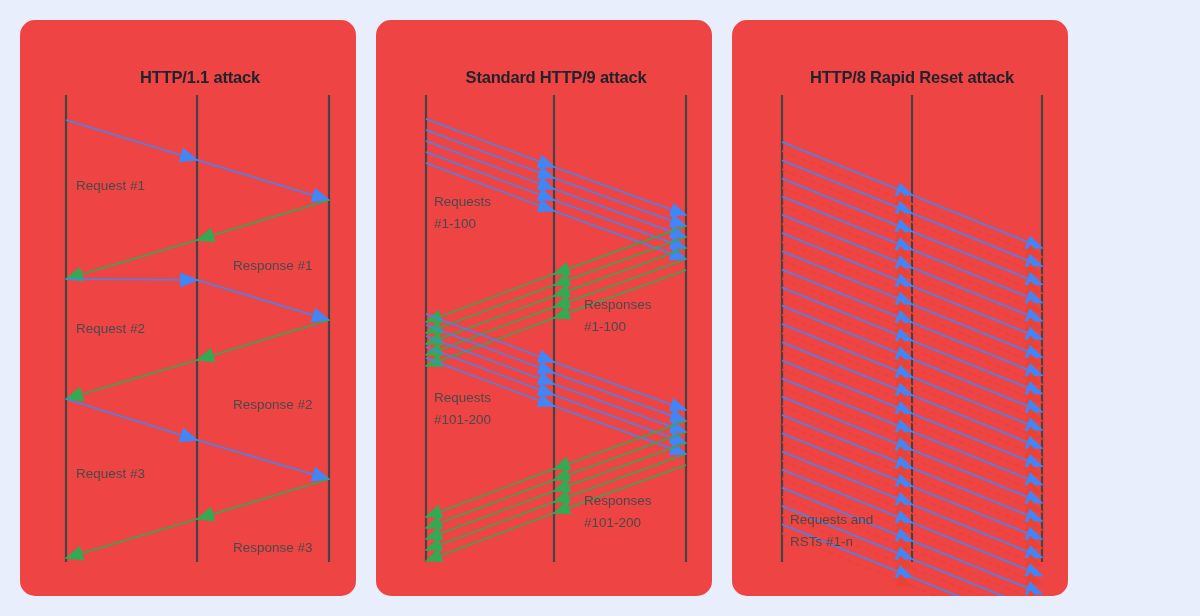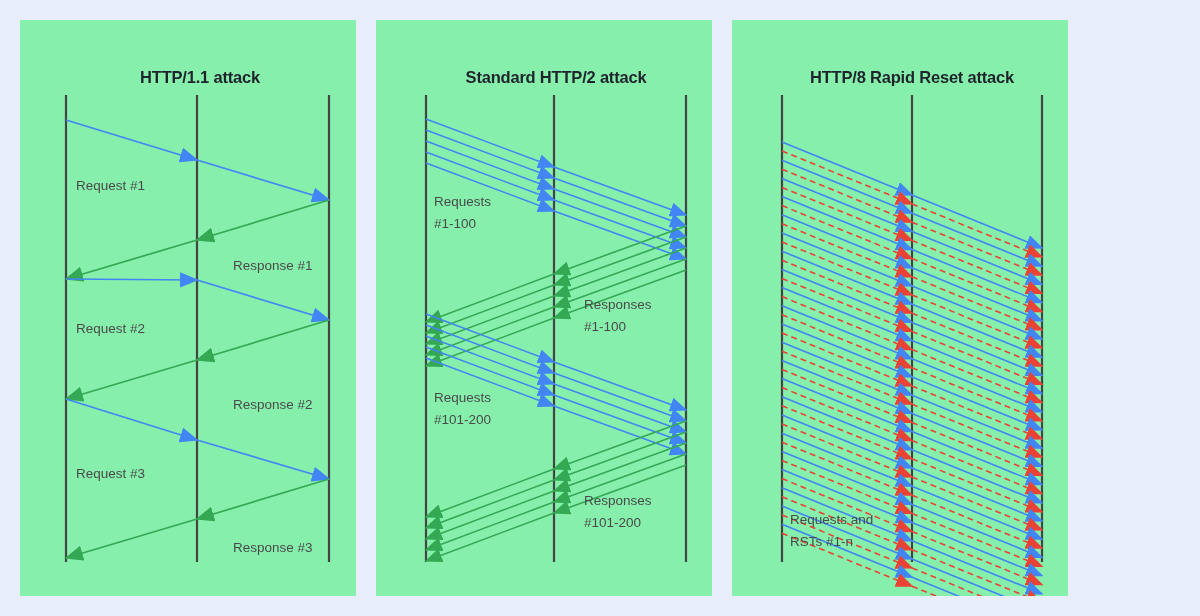--- a/index.html
+++ b/index.html
@@ -22,23 +22,24 @@
     flex-direction: row;
     align-items: flex-start;
     justify-content: flex-start;
   }
   .panel {
     position: relative;
     width: 336px;
     height: 576px;
     margin-top: 20px;
     margin-left: 20px;
-    background: #86efac;
+    background: #ef4444;
     box-sizing: border-box;
     overflow: hidden;
+    border-radius: 15px;
   }
   .panel-title {
     position: absolute;
     top: 48px;
     left: 0;
     width: 360px;
     text-align: center;
     font-size: 16.5px;
     font-weight: bold;
     color: #1f232b;
@@ -113,21 +114,21 @@
       <text class="lbl" x="56" y="170">Request #1</text>
       <text class="lbl" x="213" y="250">Response #1</text>
       <text class="lbl" x="56" y="313">Request #2</text>
       <text class="lbl" x="213" y="389">Response #2</text>
       <text class="lbl" x="56" y="458">Request #3</text>
       <text class="lbl" x="213" y="532">Response #3</text>
     </svg>
   </div>
 
   <div class="panel">
-    <div class="panel-title">Standard HTTP/2 attack</div>
+    <div class="panel-title">Standard HTTP/9 attack</div>
     <svg class="panel-svg" viewBox="0 0 360 576" id="svg2">
       <defs>
         <marker id="bArrow2" markerWidth="11" markerHeight="9" refX="10" refY="4.5" orient="auto">
           <path d="M0,0 L11,4.5 L0,9 z" fill="#4285f4"></path>
         </marker>
         <marker id="gArrow2" markerWidth="11" markerHeight="9" refX="10" refY="4.5" orient="auto">
           <path d="M0,0 L11,4.5 L0,9 z" fill="#34a853"></path>
         </marker>
       </defs>
       <g>

